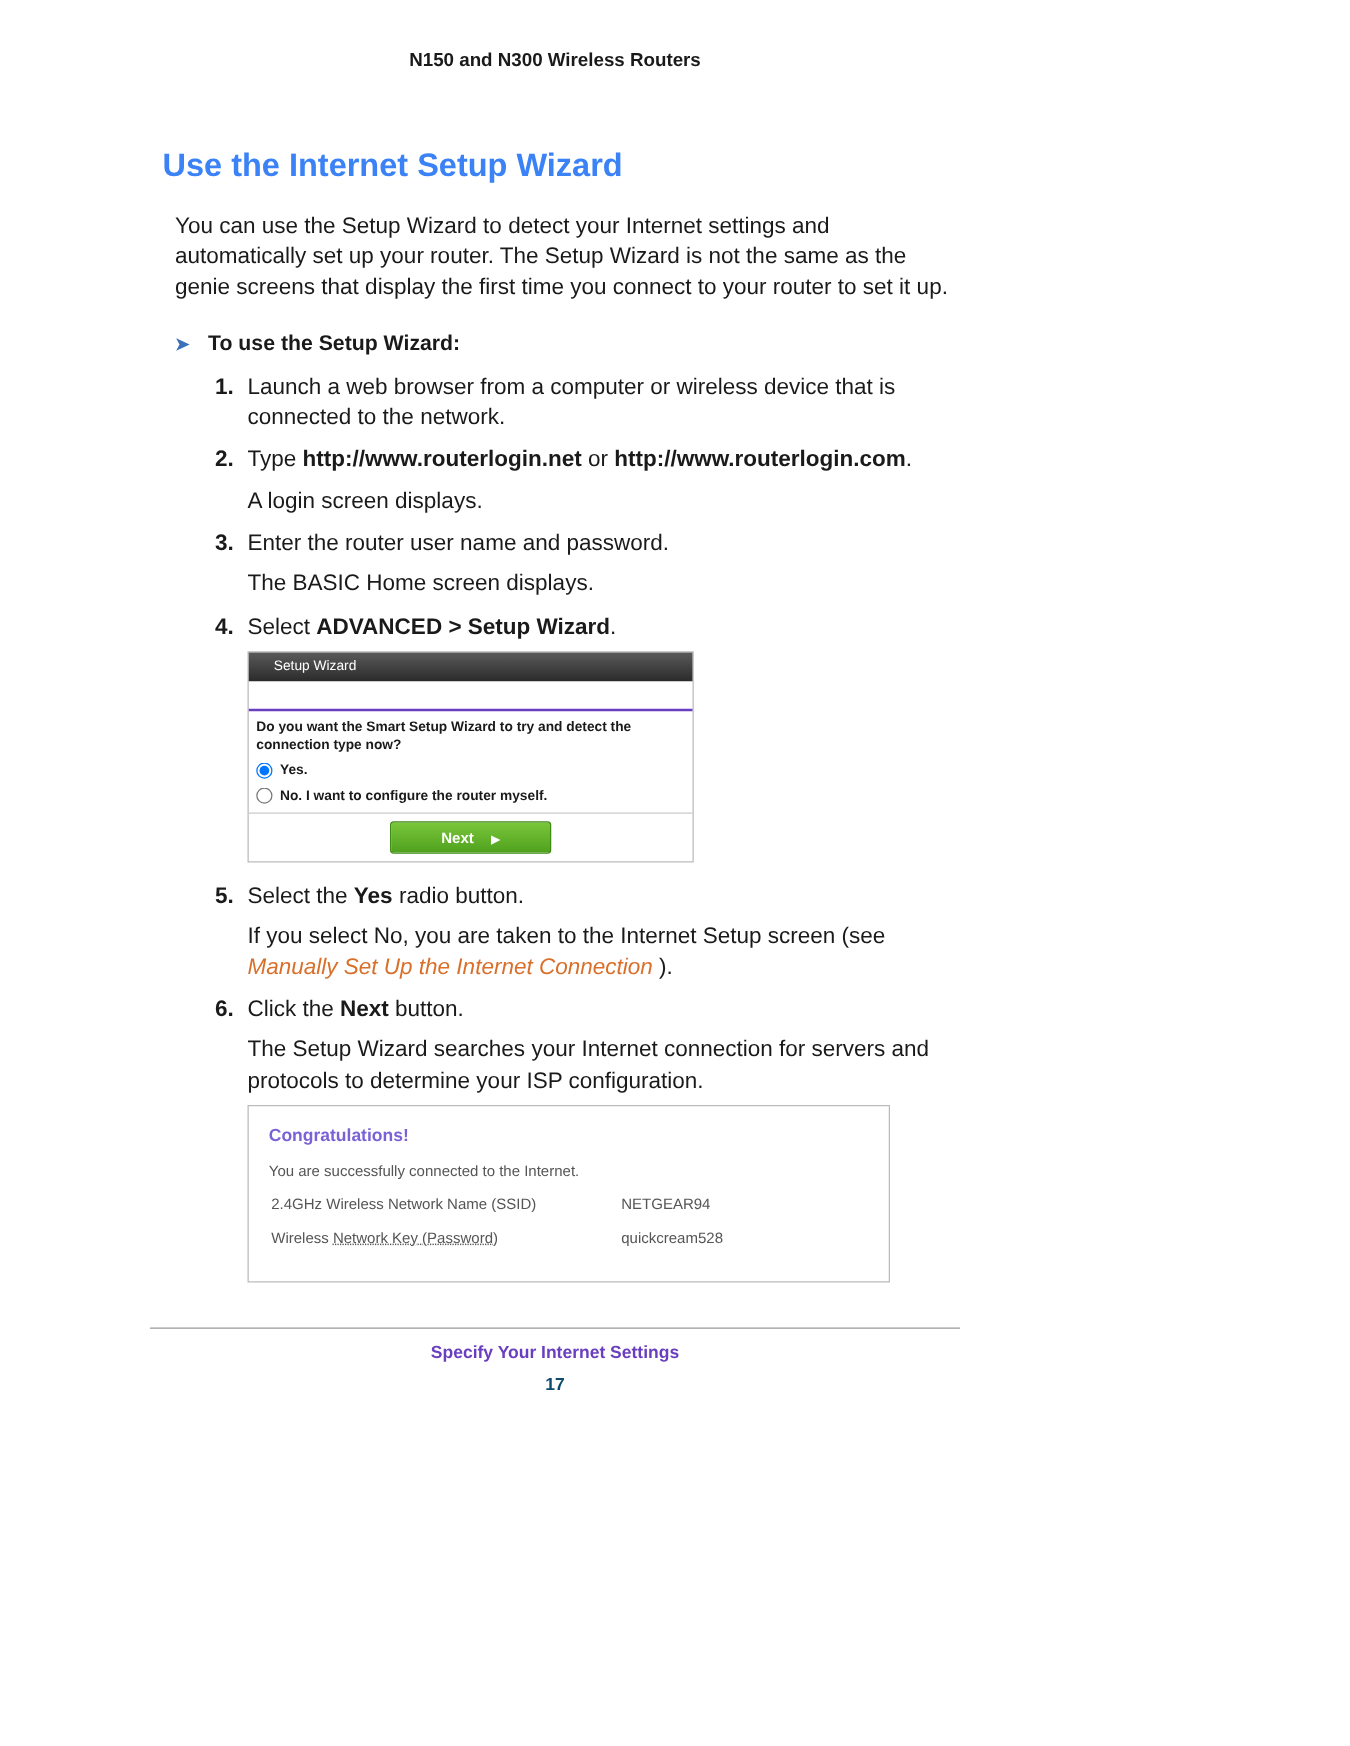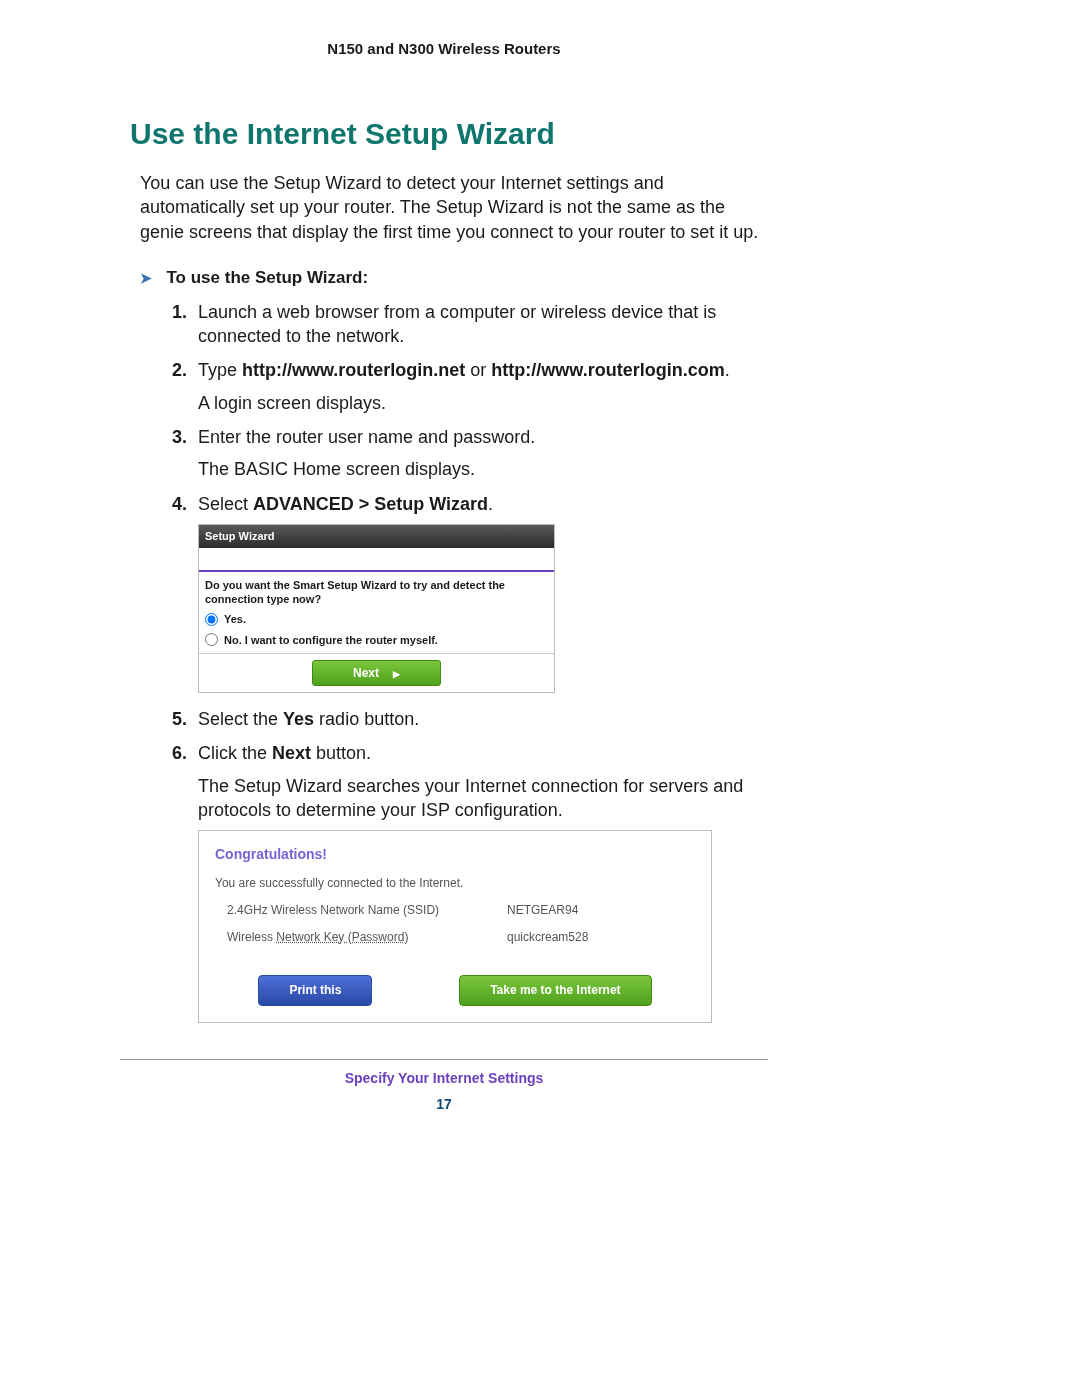--- a/index.html
+++ b/index.html
@@ -15,23 +15,23 @@
     padding: 40px 120px 40px 120px;
     box-sizing: border-box;
   }
   .header {
     text-align: center;
     font-weight: 700;
     font-size: 15px;
     margin-bottom: 60px;
   }
   h1.section-title {
-    color: #0f766e;
-    font-weight: 700;
-    font-size: 30px;
+    color: #3b82f6;
+    font-weight: 700;
+    font-size: 26px;
     margin: 0 0 20px 0;
     padding-left: 10px;
   }
   .intro {
     font-size: 18px;
     line-height: 1.35;
     margin: 0 0 24px 0;
     padding-left: 20px;
   }
   .procedure-title {
@@ -79,22 +79,22 @@
   .shot1 {
     width: 355px;
     border: 1px solid #bbb;
     margin: 8px 0 14px 0;
     font-size: 11px;
     background: #fff;
   }
   .shot1 .titlebar {
     background: linear-gradient(#5a5a5a, #2b2b2b);
     color: #fff;
-    font-weight: 700;
-    padding: 4px 6px;
+    font-weight: 400;
+    padding: 4px 20px;
     font-size: 11px;
   }
   .shot1 .gap {
     height: 22px;
     border-bottom: 2px solid #6a3fbf;
   }
   .shot1 .body {
     padding: 6px;
     font-weight: 700;
     line-height: 1.3;
@@ -138,21 +138,21 @@
     line-height: 1.4;
   }
   .shot2 .congrats {
     color: #7a62d6;
     font-weight: 700;
     font-size: 14px;
     margin-bottom: 10px;
   }
   .shot2 .row {
     display: flex;
-    margin: 10px 12px;
+    margin: 10px 2px;
   }
   .shot2 .row .lab { width: 280px; }
   .shot2 .row .val { flex: 1; }
   .dotted { text-decoration: underline dotted; }
   .shot2 .btns {
     display: flex;
     justify-content: space-around;
     margin-top: 30px;
   }
   .pill {
@@ -244,20 +244,23 @@
             <span>Next</span><span class="tri">▶</span>
           </span>
         </div>
       </div>
     </li>
 
     <li>
       <span>
         <span>Select the </span><b>Yes</b><span> radio button.</span>
       </span>
+      <p>
+        <span>If you select No, you are taken to the Internet Setup screen (see </span><span class="link-ref">Manually Set Up the Internet Connection </span><span>).</span>
+      </p>
     </li>
 
     <li>
       <span>
         <span>Click the </span><b>Next</b><span> button.</span>
       </span>
       <p>The Setup Wizard searches your Internet connection for servers and protocols to determine your ISP configuration.</p>
 
       <div class="shot2">
         <div class="congrats">Congratulations!</div>
@@ -265,24 +268,20 @@
         <div class="row">
           <div class="lab">2.4GHz Wireless Network Name (SSID)</div>
           <div class="val">NETGEAR94</div>
         </div>
         <div class="row">
           <div class="lab">
             <span>Wireless </span><span class="dotted">Network Key (Password)</span>
           </div>
           <div class="val">quickcream528</div>
         </div>
-        <div class="btns">
-          <span class="pill blue">Print this</span>
-          <span class="pill green">Take me to the Internet</span>
-        </div>
       </div>
     </li>
   </ol>
 
   <div class="footer">
     <div class="ftitle">Specify Your Internet Settings</div>
     <div class="pnum">17</div>
   </div>
 </div>
 

